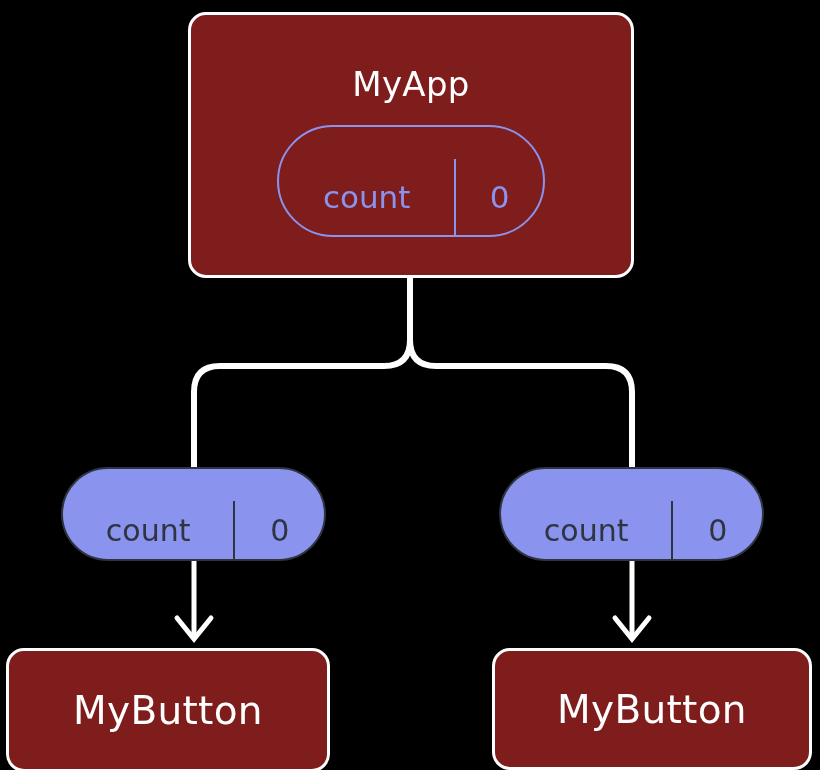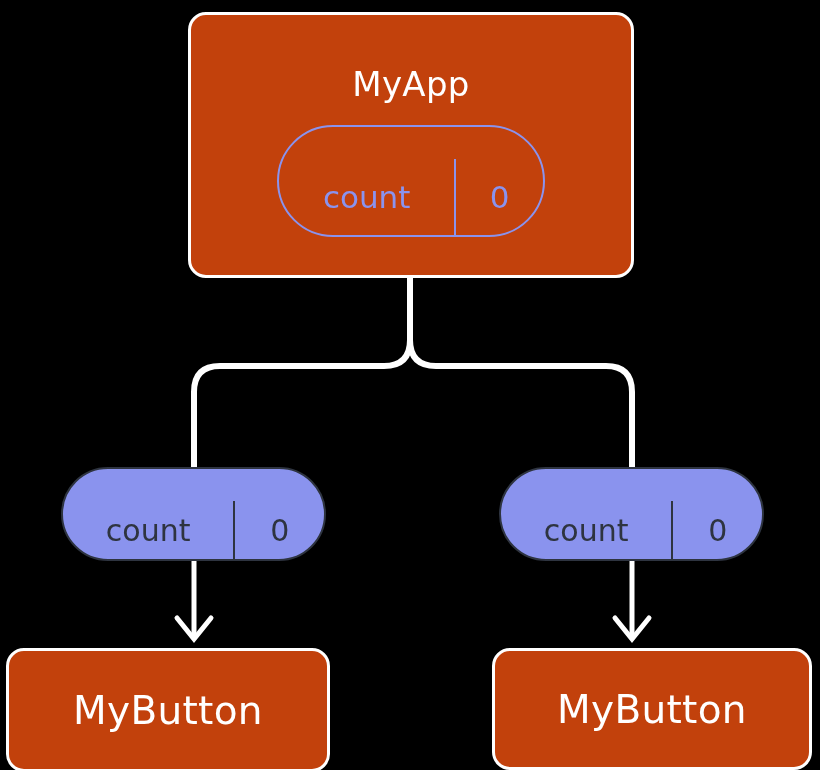--- a/index.html
+++ b/index.html
@@ -23,21 +23,21 @@
     top: 0;
     width: 820px;
     height: 770px;
     pointer-events: none;
   }
 
   
   .component-box {
     position: absolute;
     box-sizing: border-box;
-    background: #c2410c;
+    background: #7f1d1d;
     border: 3px solid #FFFFFF;
     border-radius: 18px;
     display: flex;
     flex-direction: column;
     align-items: center;
   }
 
   .component-title {
     color: #FFFFFF;
     font-size: 34px;

